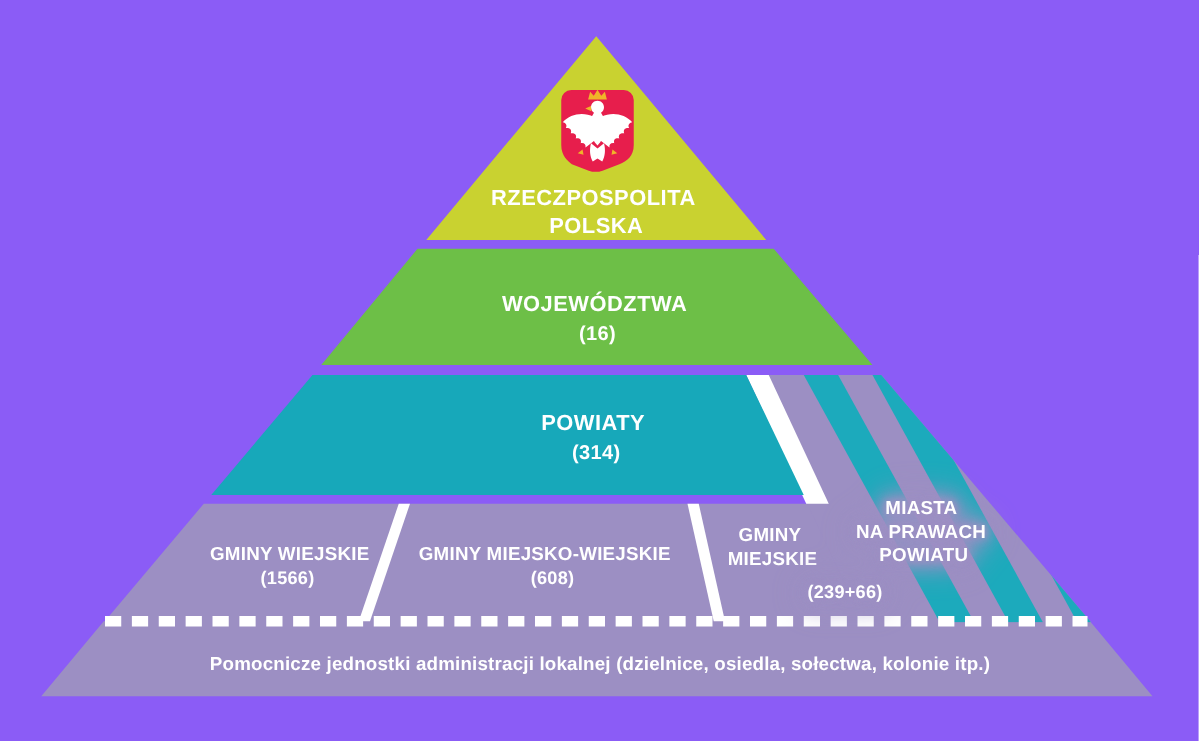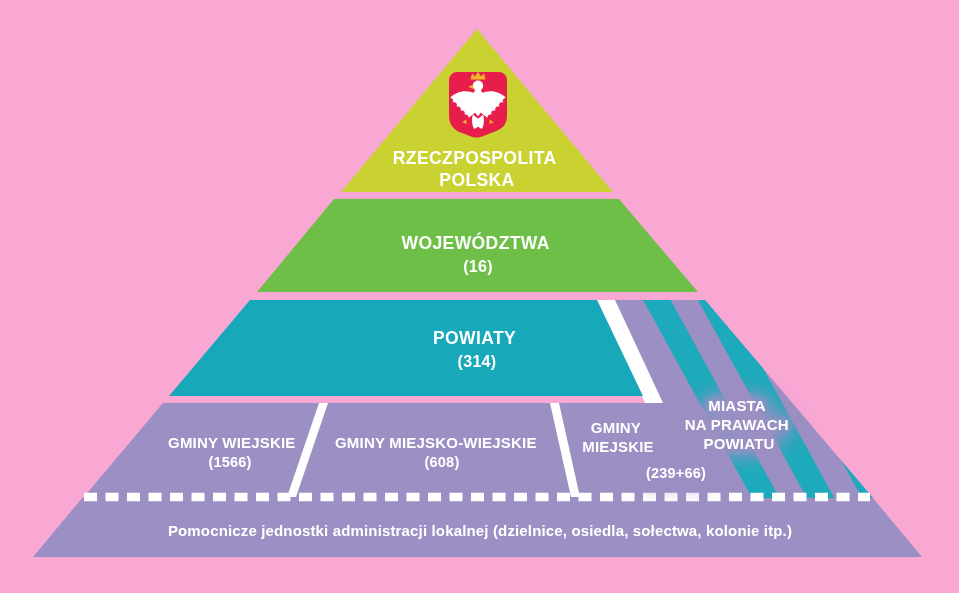--- a/index.html
+++ b/index.html
@@ -1,16 +1,16 @@
 <!DOCTYPE html>
 <html><head>
 <meta charset="utf-8">
 <style>
   html,body{margin:0;padding:0;background:#ffffff;}
-  .stage{width:959px;height:593px;position:relative;background:#f9a8d4;overflow:hidden;}
+  .stage{width:959px;height:593px;position:relative;background:#8b5cf6;overflow:hidden;}
   svg{display:block;}
   text{font-family:"Liberation Sans",sans-serif;font-weight:700;fill:#ffffff;}
   .t18{font-size:17.5px;letter-spacing:.4px;}
   .t16{font-size:16px;letter-spacing:.3px;}
   .t15{font-size:15px;letter-spacing:.2px;}
   .t14{font-size:14.5px;letter-spacing:.2px;}
   .baseline{font-size:15px;letter-spacing:.15px;}
   .halo{filter:drop-shadow(0 0 3px #9c8fc3) drop-shadow(0 0 4px #9c8fc3) drop-shadow(0 0 7px #9c8fc3) drop-shadow(0 0 11px #9c8fc3);}
 </style>
 </head>

